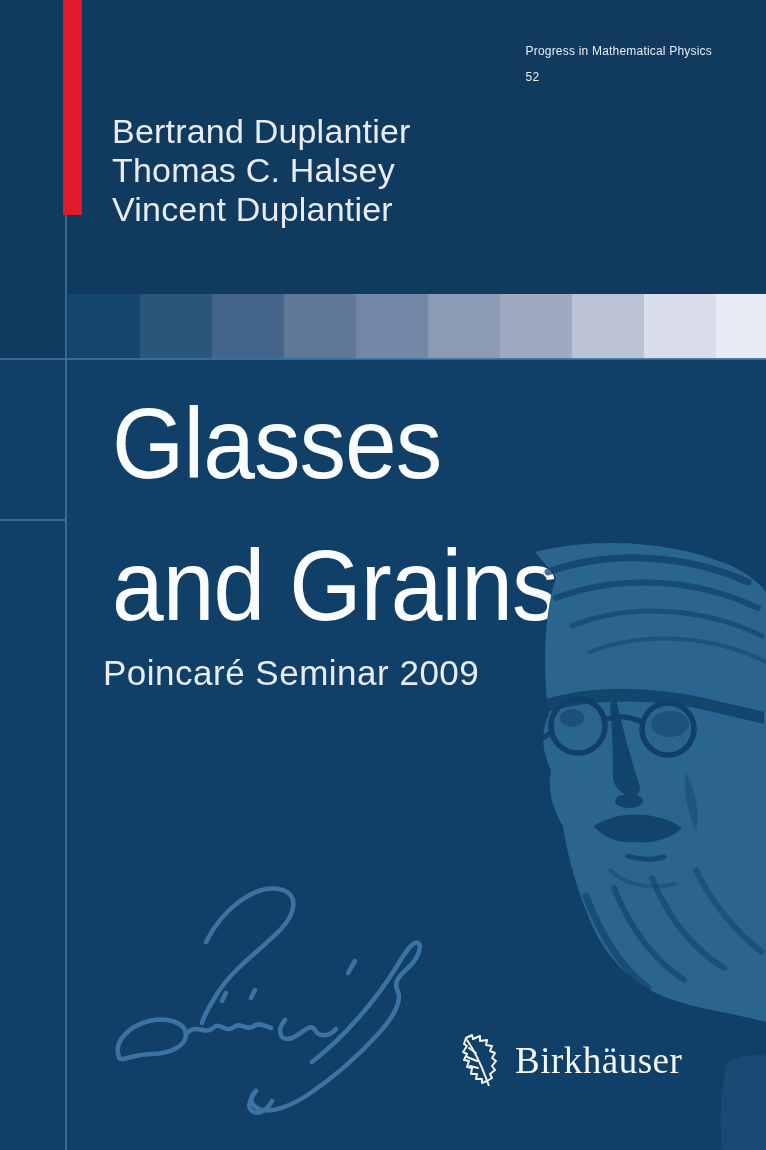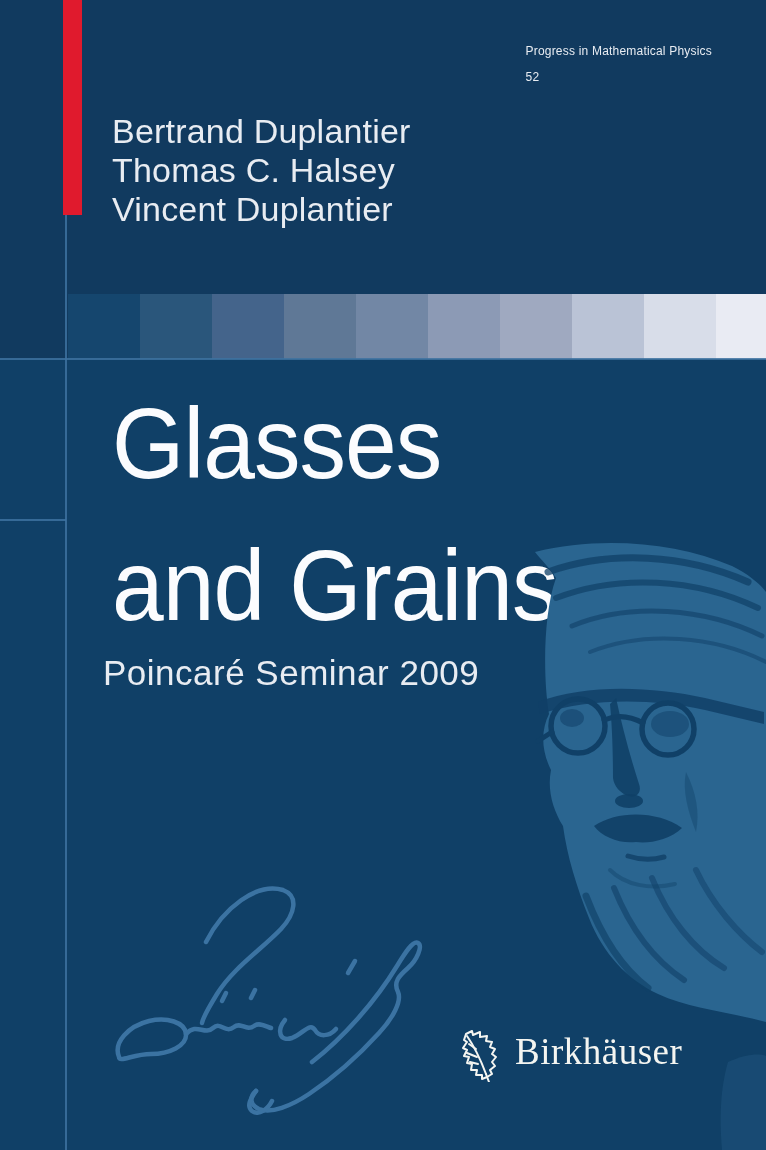--- a/index.html
+++ b/index.html
@@ -37,21 +37,21 @@
   }
   .subtitle{
     position:absolute;left:103px;top:652px;
     font-size:35px;line-height:42px;letter-spacing:.5px;
     color:var(--text_light,#E8ECF2);
   }
   .portrait{position:absolute;right:0;top:540px;width:276px;height:610px;}
   .signature{position:absolute;left:105px;top:870px;width:340px;height:250px;}
   .publisher{
     position:absolute;left:456px;top:1030px;height:56px;
-    display:flex;align-items:flex-start;gap:15px;
+    display:flex;align-items:flex-end;gap:15px;
   }
   .publisher-name{
     font-family:"Liberation Serif", serif;
     font-size:37px;letter-spacing:.5px;color:#F4F5F1;
     padding-bottom:4px;
   }
 </style>
 </head>
 <body>
 

